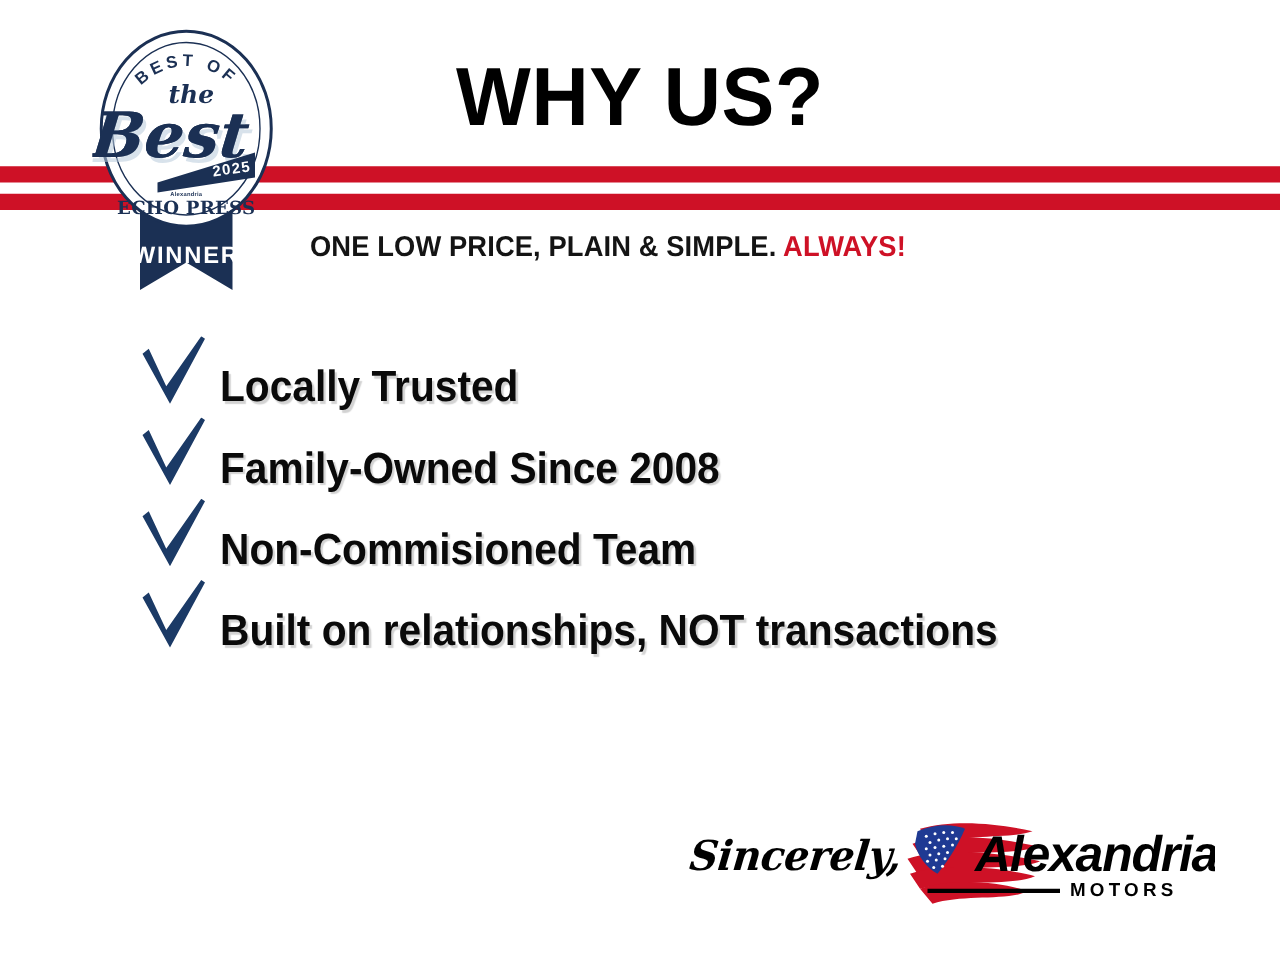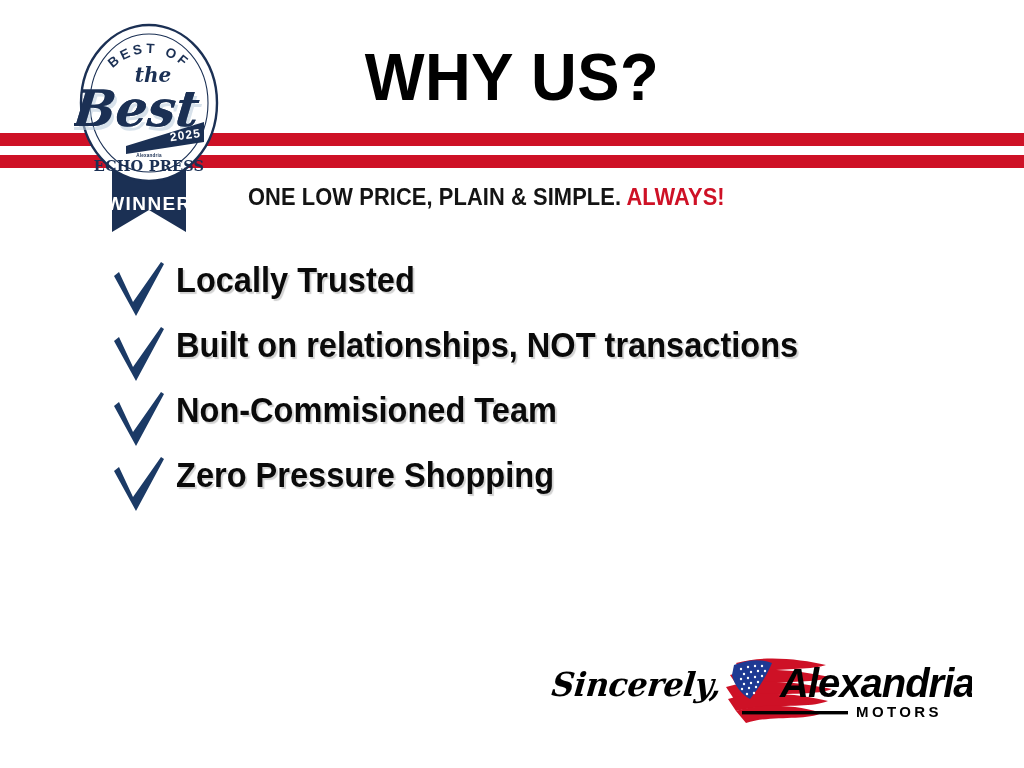--- a/index.html
+++ b/index.html
@@ -82,21 +82,21 @@
   
   .benefit-list {
     position: absolute;
     left: 104px;
     top: 262px;
     width: 900px;
     z-index: 4;
   }
   .benefit-row {
     display: flex;
-    align-items: flex-start;
+    align-items: flex-end;
     height: 65px;
   }
   .check-icon {
     width: 72px;
     flex: 0 0 72px;
     display: flex;
     align-items: center;
     justify-content: flex-start;
     padding-left: 8px;
     box-sizing: border-box;
@@ -198,47 +198,47 @@
 
   <div class="benefit-row">
     <span class="check-icon">
       <svg width="56" height="58" viewBox="0 0 56 58" xmlns="http://www.w3.org/2000/svg">
         <path d="M2,14 L7,10 L21,40 L49,0 L52,2 L24,54 Z" fill="#1B3A66"></path>
       </svg>
     </span>
     <span class="benefit-text">Locally Trusted</span>
   </div>
 
+  <div class="benefit-row">
+    <span class="check-icon">
+      <svg width="56" height="58" viewBox="0 0 56 58" xmlns="http://www.w3.org/2000/svg">
+        <path d="M2,14 L7,10 L21,40 L49,0 L52,2 L24,54 Z" fill="#1B3A66"></path>
+      </svg>
+    </span>
+    <span class="benefit-text">Family-Owned Since 2008</span>
+  </div>
+
+  <div class="benefit-row">
+    <span class="check-icon">
+      <svg width="56" height="58" viewBox="0 0 56 58" xmlns="http://www.w3.org/2000/svg">
+        <path d="M2,14 L7,10 L21,40 L49,0 L52,2 L24,54 Z" fill="#1B3A66"></path>
+      </svg>
+    </span>
+    <span class="benefit-text">Non-Commisioned Team</span>
+  </div>
 
   <div class="benefit-row">
     <span class="check-icon">
       <svg width="56" height="58" viewBox="0 0 56 58" xmlns="http://www.w3.org/2000/svg">
         <path d="M2,14 L7,10 L21,40 L49,0 L52,2 L24,54 Z" fill="#1B3A66"></path>
       </svg>
     </span>
     <span class="benefit-text">Built on relationships, NOT transactions</span>
   </div>
 
-  <div class="benefit-row">
-    <span class="check-icon">
-      <svg width="56" height="58" viewBox="0 0 56 58" xmlns="http://www.w3.org/2000/svg">
-        <path d="M2,14 L7,10 L21,40 L49,0 L52,2 L24,54 Z" fill="#1B3A66"></path>
-      </svg>
-    </span>
-    <span class="benefit-text">Non-Commisioned Team</span>
-  </div>
-
-  <div class="benefit-row">
-    <span class="check-icon">
-      <svg width="56" height="58" viewBox="0 0 56 58" xmlns="http://www.w3.org/2000/svg">
-        <path d="M2,14 L7,10 L21,40 L49,0 L52,2 L24,54 Z" fill="#1B3A66"></path>
-      </svg>
-    </span>
-    <span class="benefit-text">Zero Pressure Shopping</span>
-  </div>
 
 
 </div>
 
 <div class="footer">
 
   <div class="sincerely">Sincerely,</div>
 
   <div class="dealer-logo">
     <svg width="258" height="78" viewBox="0 0 258 78" xmlns="http://www.w3.org/2000/svg">

